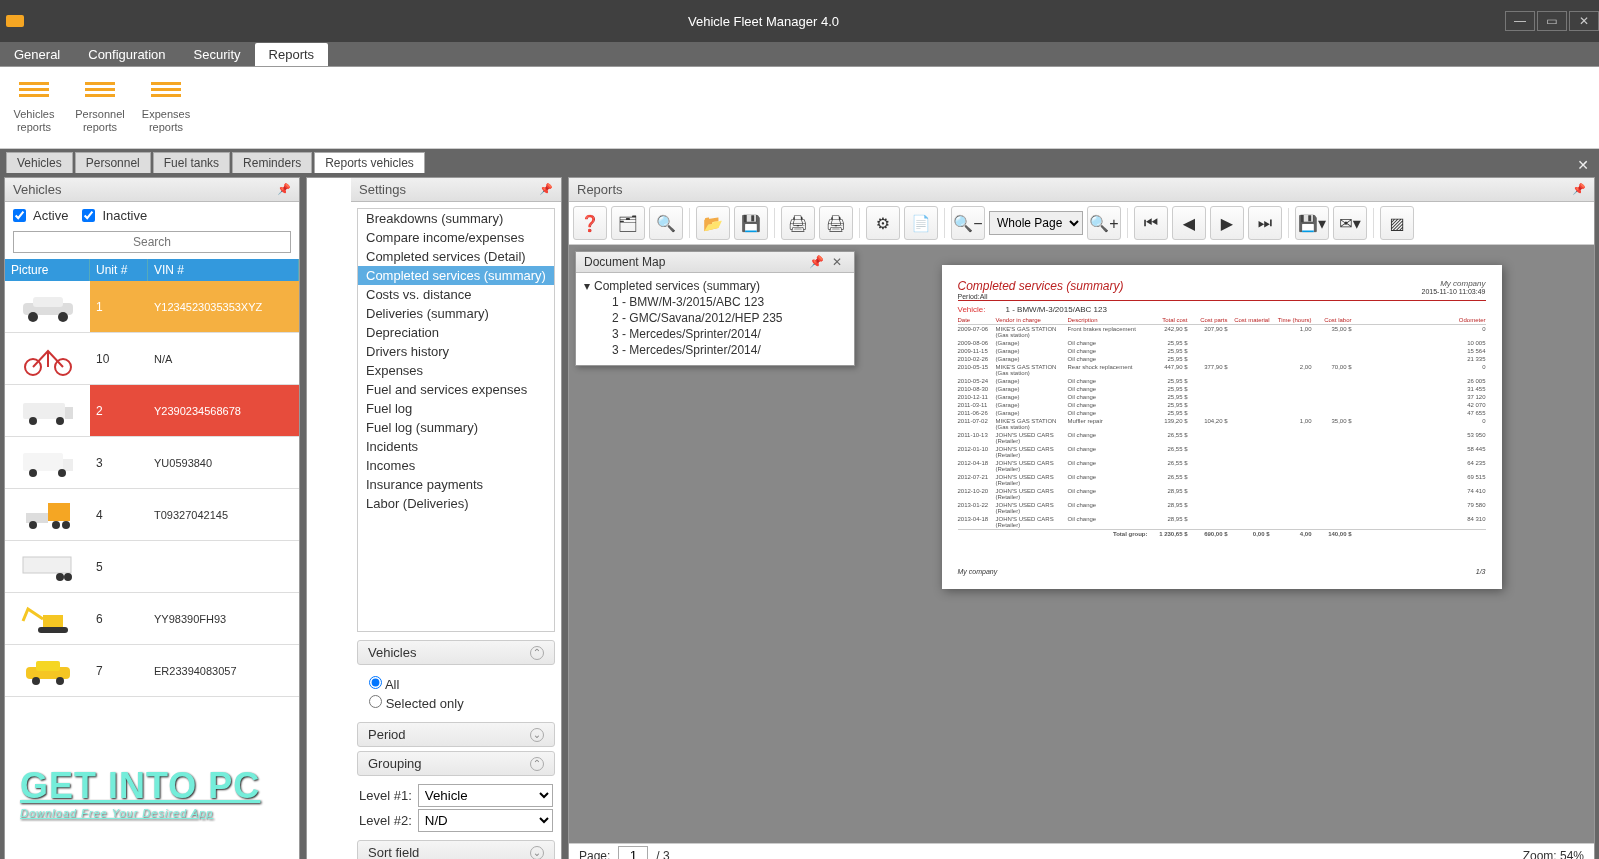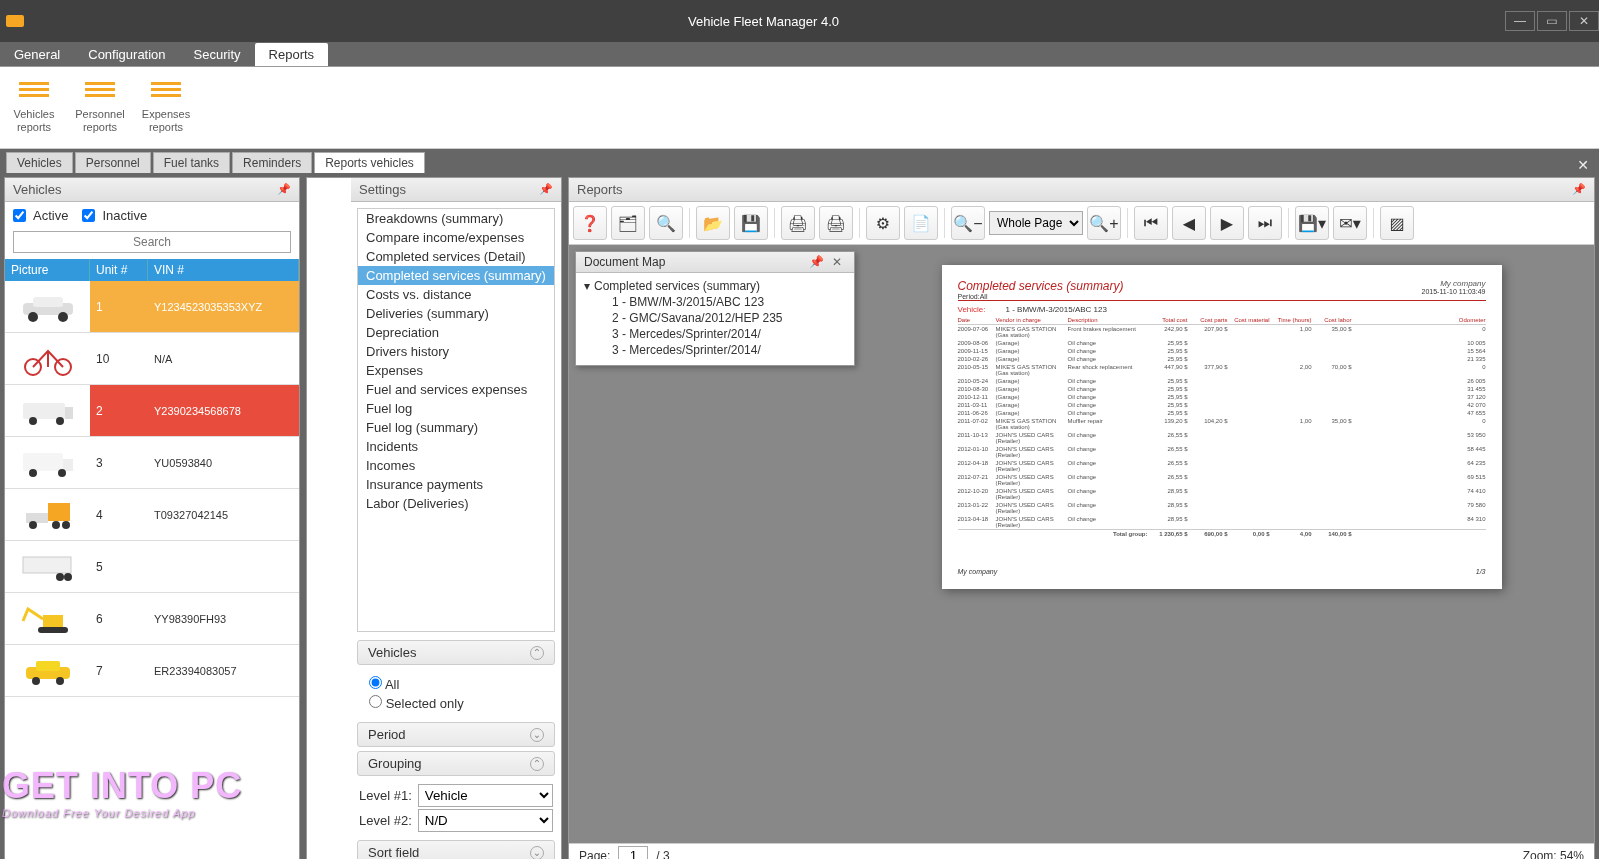--- a/index.html
+++ b/index.html
@@ -94,21 +94,21 @@
 .page .pveh { color:#d33; font-size:8px; margin:4px 0 2px; }
 .page .pveh b{ color:#333; font-weight:normal; margin-left:20px; font-size:8px;}
 .page .pthdr { display:flex; color:#b22; font-size:6px; border-bottom:1px solid #ccc; padding:1px 0;}
 .page .prow { display:flex; font-size:6px; padding:1px 0; color:#555;}
 .pc-date{width:38px;} .pc-vendor{width:72px;} .pc-desc{width:80px;} .pc-tot{width:40px;text-align:right;} .pc-parts{width:40px;text-align:right;} .pc-mat{width:42px;text-align:right;} .pc-time{width:42px;text-align:right;} .pc-labor{width:40px;text-align:right;} .pc-odo{flex:1;text-align:right;}
 .page .pfoot{display:flex;justify-content:space-between;font-size:7px;font-style:italic;margin-top:30px;}
 .statusbar { height:24px; background:#fff; border-top:1px solid #ccc; display:flex; align-items:center; padding:0 10px; font-size:12px; gap:8px;}
 .statusbar input { width:30px; text-align:center; border:1px solid #aaa; padding:1px;}
 .statusbar .zoom { margin-left:auto;}
 
-.watermark { position:absolute; left:2px; bottom:40px; color:#f0abfc; font-size:36px; font-weight:bold; font-family:Arial; letter-spacing:1px; text-shadow:1px 1px 2px #000; z-index:100; opacity:.85; }
+.watermark { position:absolute; left:20px; bottom:40px; color:#5eead4; font-size:36px; font-weight:bold; font-family:Arial; letter-spacing:1px; text-shadow:1px 1px 2px #000; z-index:100; opacity:.85;text-decoration:underline; }
 .watermark small { display:block; font-size:11px; font-style:italic; font-weight:normal; opacity:.9;}
 </style>
 </head>
 <body>
 
 <div class="titlebar">
   <div class="icon"></div>
   <div class="title">Vehicle Fleet Manager 4.0</div>
   <div class="winbtns">
     <div class="winbtn">—</div>

